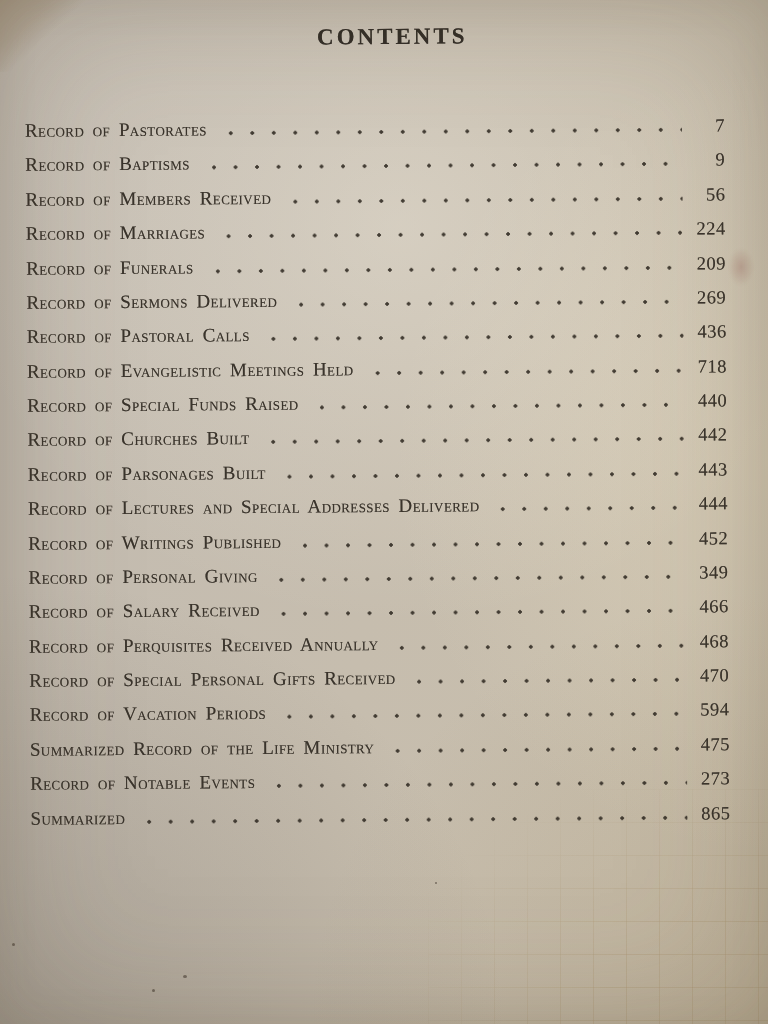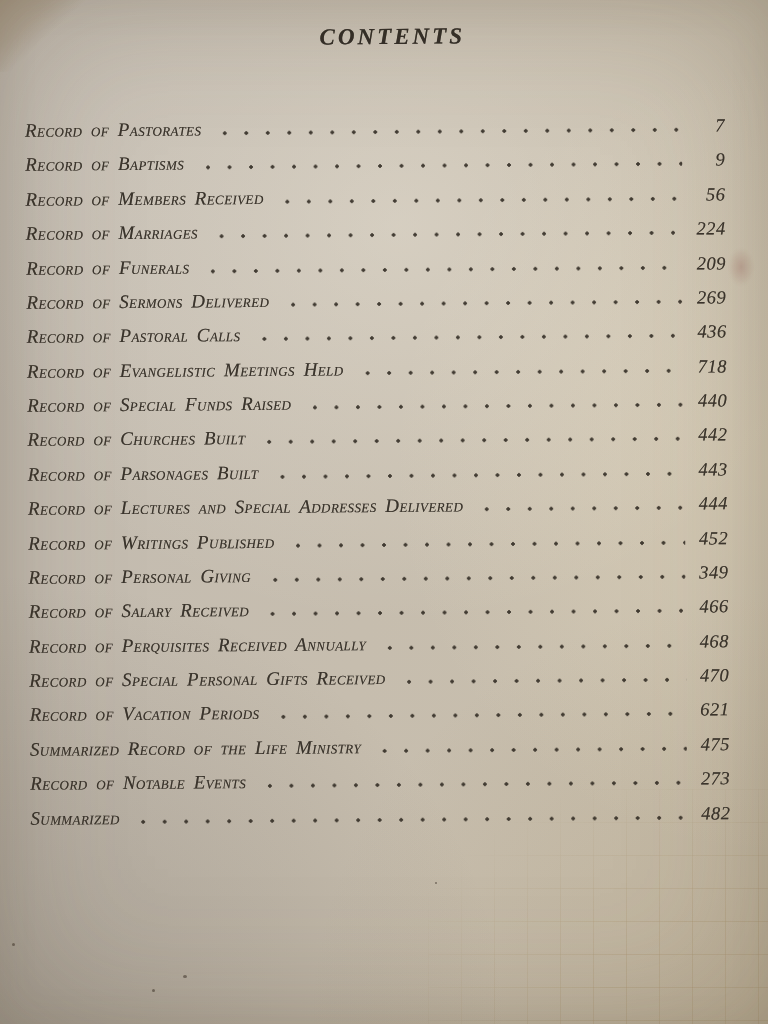--- a/index.html
+++ b/index.html
@@ -12,21 +12,21 @@
   }
   body {
     position: relative;
     background:
       radial-gradient(90% 60% at 52% 22%, rgba(250,246,235,0.30), transparent 65%),
       radial-gradient(70% 55% at 100% 45%, rgba(236,224,196,0.35), transparent 70%),
       radial-gradient(120% 80% at 0% 100%, rgba(84,76,66,0.25), transparent 55%),
       radial-gradient(100% 70% at 100% 100%, rgba(150,128,90,0.22), transparent 60%),
       linear-gradient(100deg, #c3bcb2 0%, #c6bdae 50%, #c9bfab 100%);
   }
-  .photo { position: absolute; inset: 0; font-style: italic; }
+  .photo { position: absolute; inset: 0; }
   .photo::after {
     content: '';
     position: absolute; inset: 0;
     box-shadow: inset 0 0 140px rgba(80,66,45,0.26), inset 0 0 40px rgba(90,75,50,0.10);
     pointer-events: none;
   }
   .corner-wedge {
     position: absolute; top: 0; left: 0; width: 130px; height: 72px;
     background: linear-gradient(137deg, rgba(156,136,108,0.55) 0, rgba(156,136,108,0.35) 24%, rgba(156,136,108,0) 42%);
   }
@@ -213,35 +213,35 @@
 
   <div class="row">
     <span class="label">Record of Special Personal Gifts Received</span>
     <span class="leader"></span>
     <span class="num">470</span>
   </div>
 
   <div class="row">
     <span class="label">Record of Vacation Periods</span>
     <span class="leader"></span>
-    <span class="num">621</span>
+    <span class="num">594</span>
   </div>
 
   <div class="row">
     <span class="label">Summarized Record of the Life Ministry</span>
     <span class="leader"></span>
     <span class="num">475</span>
   </div>
 
   <div class="row">
     <span class="label">Record of Notable Events</span>
     <span class="leader"></span>
     <span class="num">273</span>
   </div>
 
   <div class="row">
     <span class="label">Summarized</span>
     <span class="leader"></span>
-    <span class="num">482</span>
+    <span class="num">865</span>
   </div>
 </div>
   </div>
 </div>
 
 </body></html>

